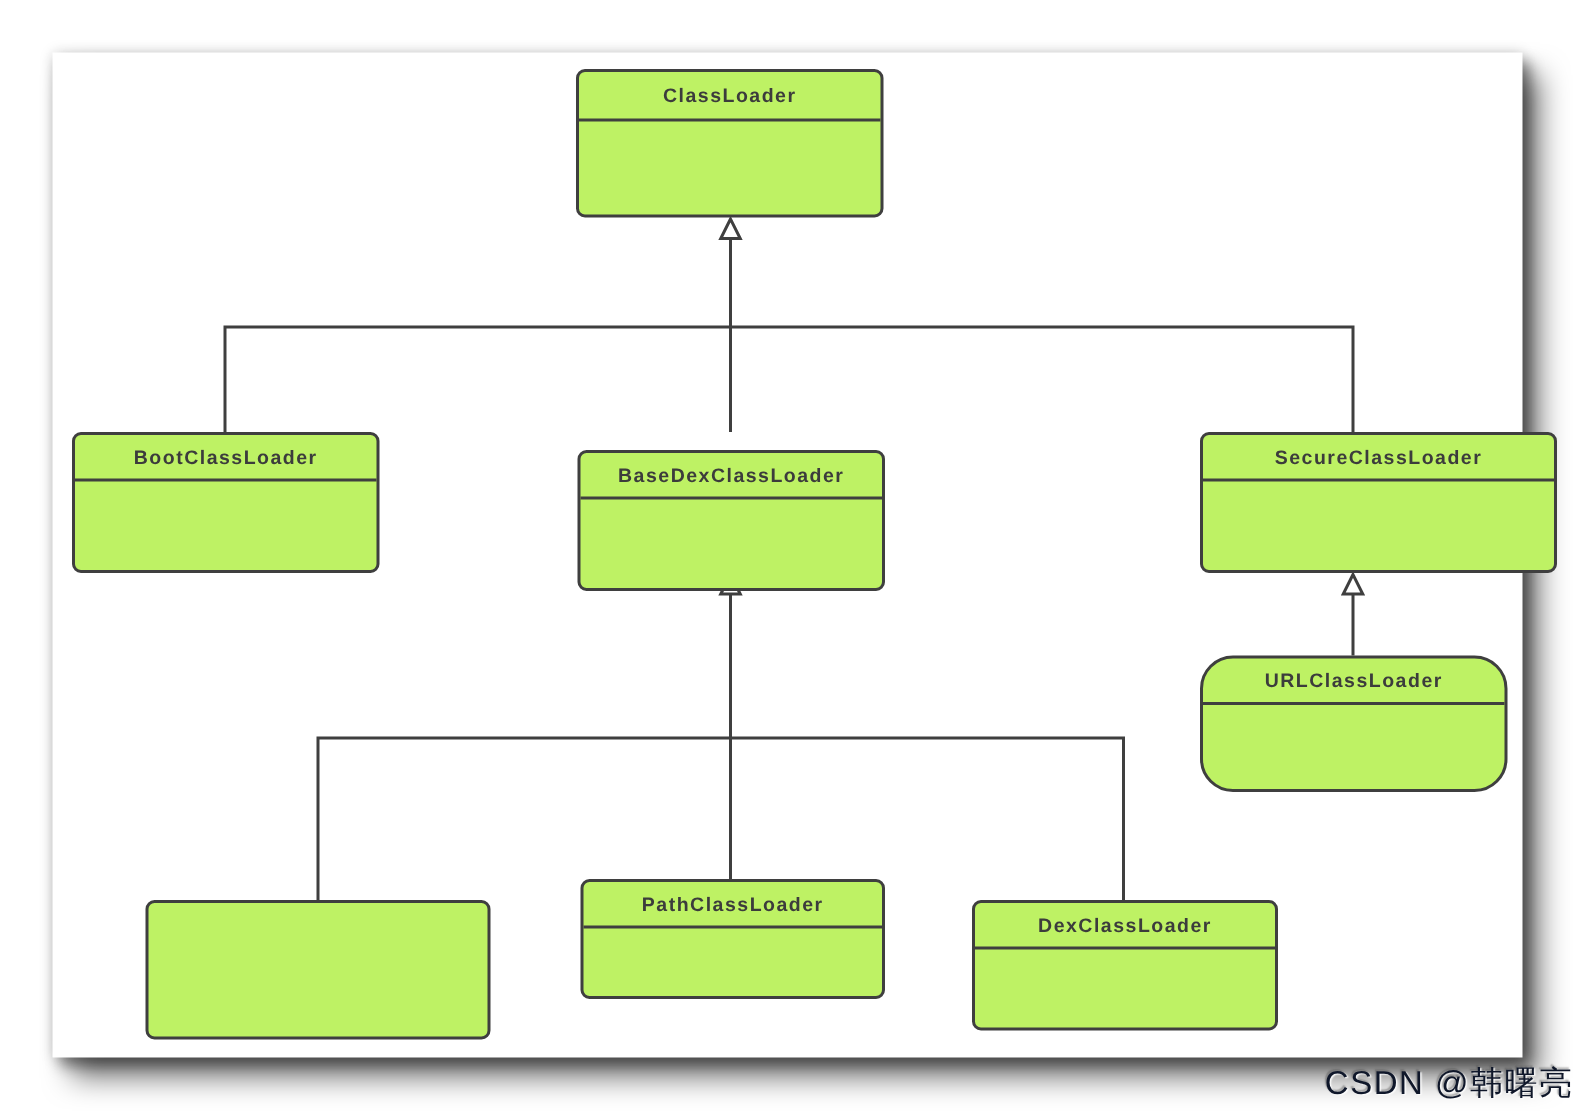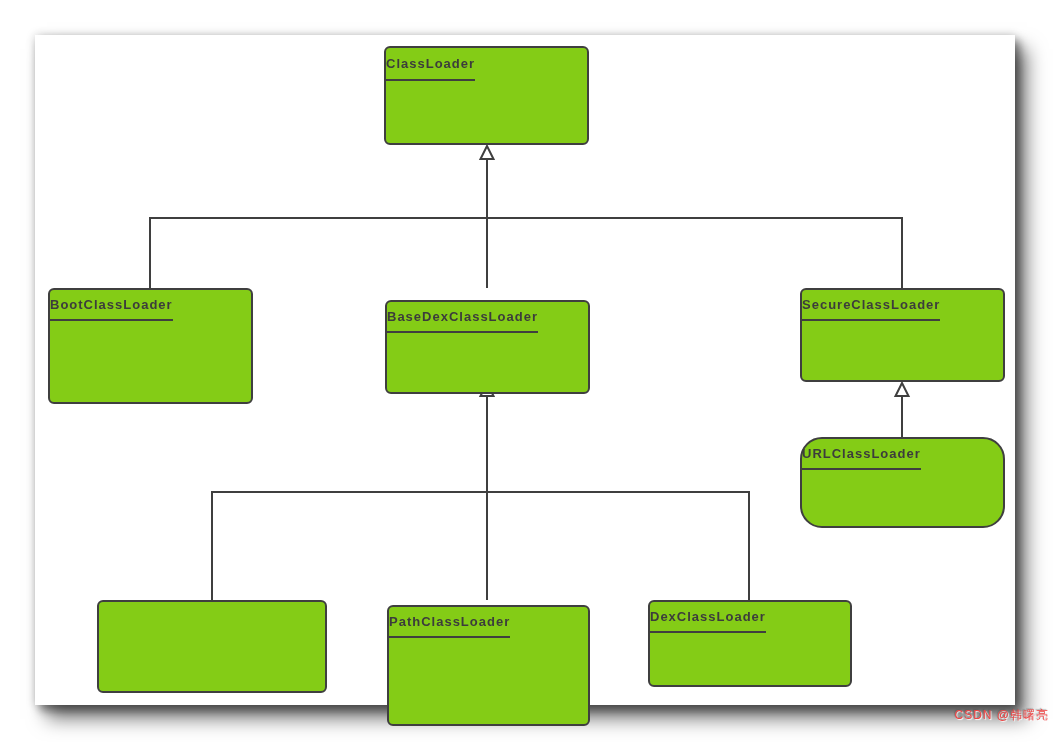--- a/index.html
+++ b/index.html
@@ -31,57 +31,57 @@
   .wires {
     position: absolute;
     left: 0;
     top: 0;
     width: 980px;
     height: 670px;
   }
   .uml-class {
     position: absolute;
     box-sizing: border-box;
-    background: #84cc16;
+    background: #bef264;
     border: 2px solid #3f3f3f;
     border-radius: 6px;
     display: flex;
-    flex-direction: row;
+    flex-direction: column;
   }
   .uml-title {
     box-sizing: border-box;
     height: 31px;
     border-bottom: 2px solid #3f3f3f;
     display: flex;
     align-items: center;
     justify-content: center;
     font-size: 13px;
     font-weight: bold;
     letter-spacing: 1px;
     color: #3c3c3c;
     white-space: nowrap;
   }
   .uml-body { flex: 1; }
 
   #node-classloader            { left: 349px; top: 11px;  width: 205px; height: 99px; }
   #node-classloader .uml-title { height: 33px; }
-  #node-bootclassloader        { left: 13px;  top: 253px; width: 205px; height: 116px; }
+  #node-bootclassloader        { left: 13px;  top: 253px; width: 205px; height: 94px; }
   #node-basedexclassloader     { left: 350px; top: 253px; width: 205px; height: 94px; margin-top: 12px; }
-  #node-secureclassloader      { left: 765px; top: 253px; width: 205px; height: 94px; }
+  #node-secureclassloader      { left: 765px; top: 253px; width: 238px; height: 94px; }
   #node-urlclassloader         { left: 765px; top: 402px; width: 205px; height: 91px; border-radius: 22px; }
   #node-inmemorydexclassloader { left: 62px;  top: 565px; width: 230px; height: 93px; }
-  #node-pathclassloader        { left: 352px; top: 570px; width: 203px; height: 121px; }
+  #node-pathclassloader        { left: 352px; top: 551px; width: 203px; height: 80px; }
   #node-dexclassloader         { left: 613px; top: 565px; width: 204px; height: 87px; }
 
   .watermark {
     position: absolute;
     right: 4px;
     top: 707px;
-    font-size: 12px;
-    color: #ef4444;
+    font-size: 22px;
+    color: #0f172a;
     letter-spacing: 1px;
     text-shadow:
       1px 1px 1px rgba(255,255,255,0.95),
       -1px -1px 1px rgba(80,80,80,0.45);
     white-space: nowrap;
   }
 </style>
 </head>
 <body>
 

